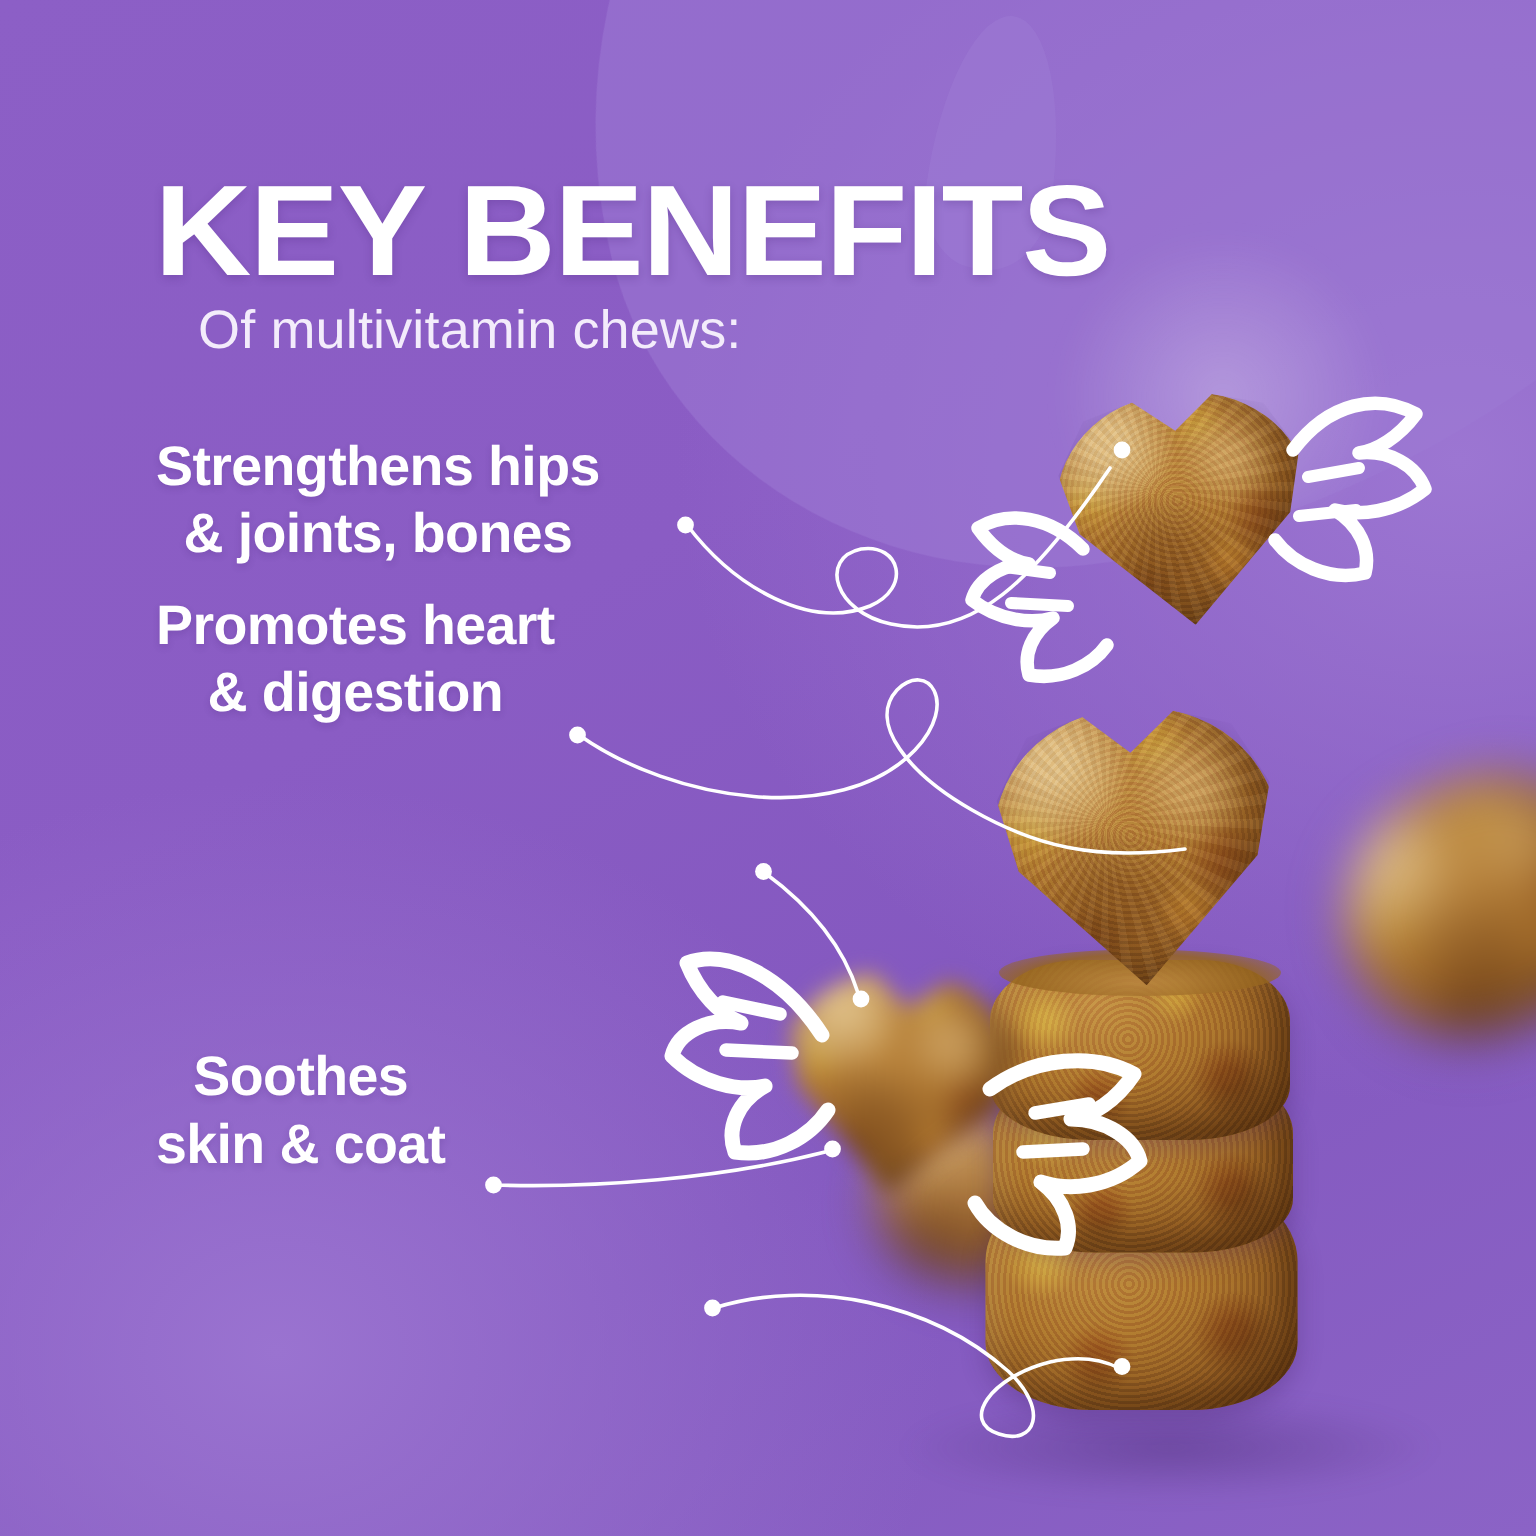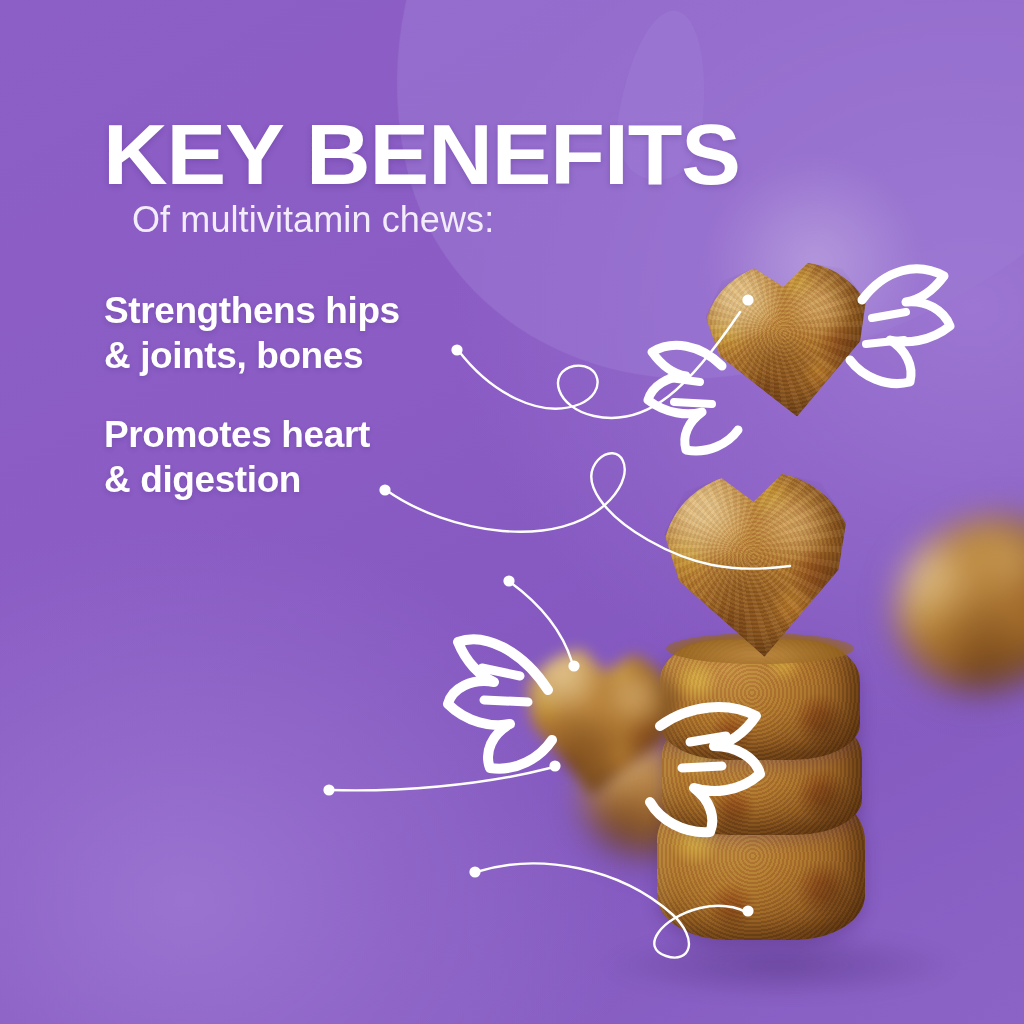--- a/index.html
+++ b/index.html
@@ -51,23 +51,24 @@
   .subtitle{
     position:absolute;left:105px;top:203px;
     color:#f3ecfb;font-size:36px;line-height:34px;font-weight:normal;
     letter-spacing:.1px;white-space:nowrap;margin-left:27px;
   }
   .benefit{
     position:absolute;left:104px;
     color:#ffffff;font-weight:bold;font-size:37px;line-height:45px;
     letter-spacing:-.4px;white-space:pre-line;
     text-shadow:0 2px 5px rgba(60,25,105,.18);
+    text-align:center;
   }
   .b0{top:288px;}
-  .b1{top:412px;}
+  .b1{top:394px;}
   .b2{top:548px;}
   .b3{top:695px;}
   .b4{top:833px;}
 
   
   .svg-abs{position:absolute;left:0;top:0;width:1024px;height:1024px;overflow:visible;}
 
   
   .chew{position:absolute;}
   .heart{
@@ -236,14 +237,16 @@
     </g>
   </svg>
 
   <div class="title">KEY BENEFITS</div>
   <div class="subtitle">Of multivitamin chews:</div>
 
   <div class="benefit b0">Strengthens hips
 &amp; joints, bones</div>
   <div class="benefit b1">Promotes heart
 &amp; digestion</div>
+  <div class="benefit b3">Soothes
+skin &amp; coat</div>
 
 </div>
 
 </body></html>

